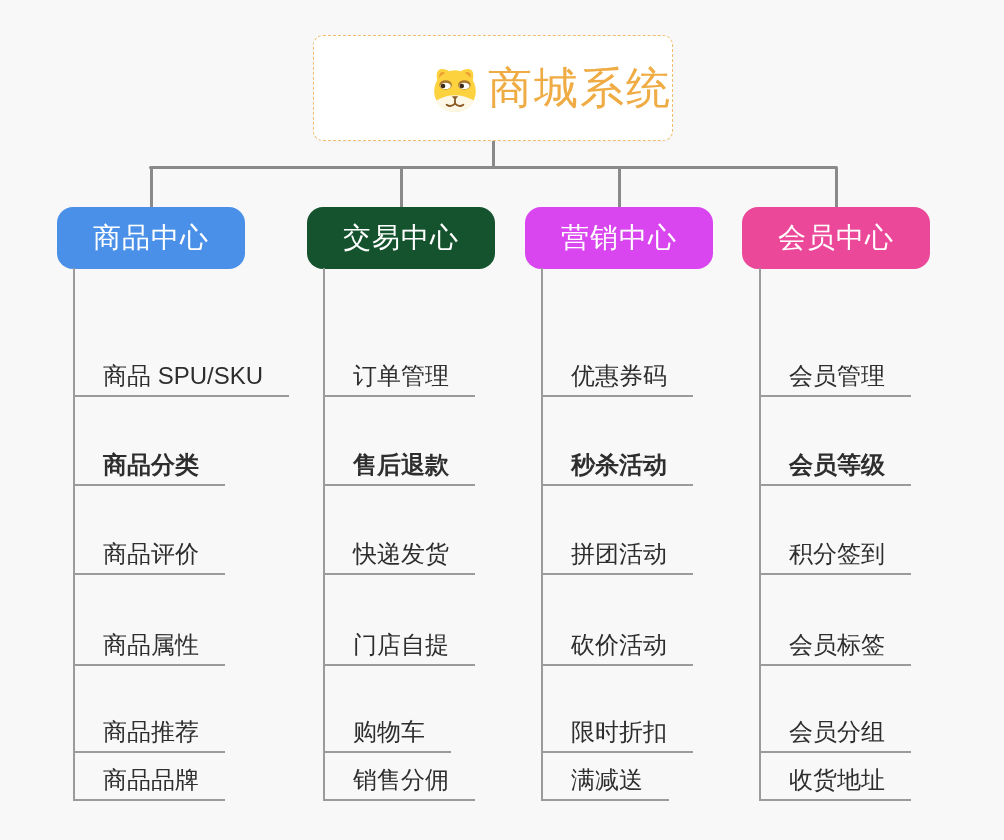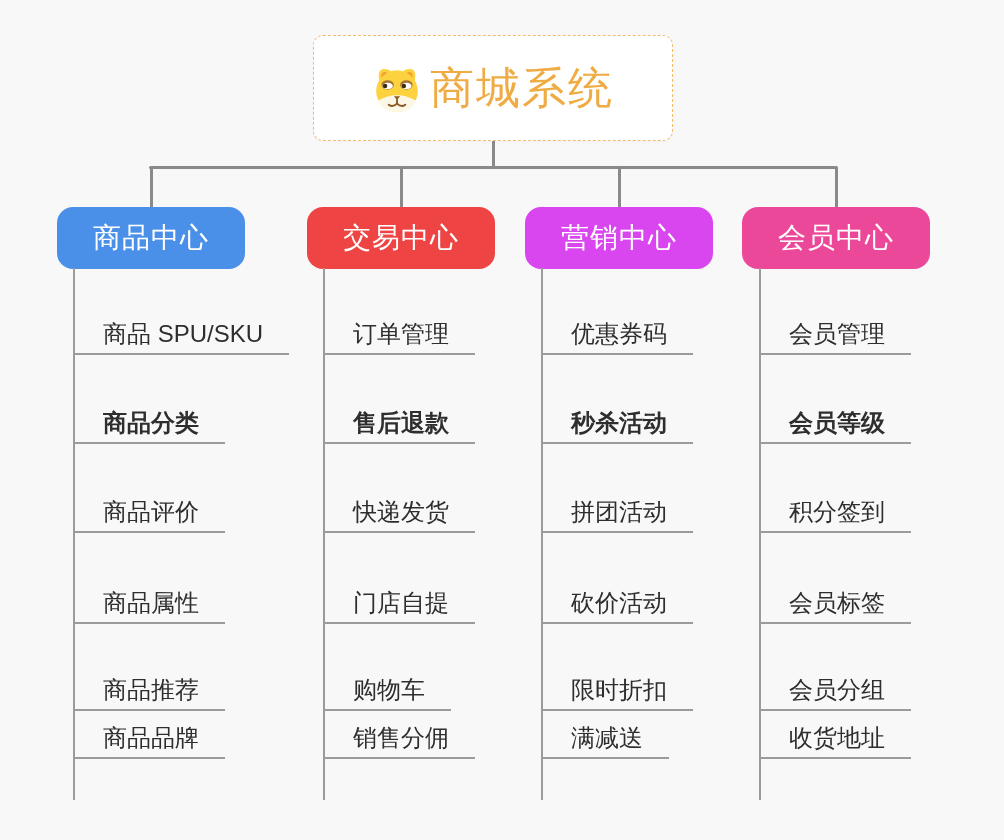--- a/index.html
+++ b/index.html
@@ -11,21 +11,21 @@
   .cline{position:absolute;background:#8a8a8a;border-radius:2px;}
   .root-stem{left:492px;top:140px;width:3px;height:28px;}
   .hbar{left:149px;top:166px;width:688px;height:3px;}
   .drop{top:166px;width:3px;height:45px;}
   .drop.d1{left:150px;} .drop.d2{left:400px;} .drop.d3{left:618px;} .drop.d4{left:835px;}
 
   
   .root-node{
     position:absolute;left:313px;top:35px;width:360px;height:106px;
     background:#ffffff;border:1px dashed #f2bc6b;border-radius:10px;
-    box-sizing:border-box;display:flex;align-items:center;justify-content:center;gap:8px;
+    box-sizing:border-box;display:flex;align-items:center;justify-content:flex-end;gap:8px;
     box-shadow:0 1px 3px rgba(0,0,0,0.03);
   }
   .root-title{font-size:44px;letter-spacing:2px;white-space:nowrap;}
   .root-icon{width:50px;height:50px;flex:0 0 auto;}
 
   
   .branch{position:absolute;left:0;top:0;width:0;height:0;}
   .b1{--bx:57px; --tx:73px;}
   .b2{--bx:307px;--tx:323px;}
   .b3{--bx:525px;--tx:541px;}
@@ -34,21 +34,21 @@
     position:absolute;left:var(--bx);top:207px;width:188px;height:62px;
     border-radius:16px;display:flex;align-items:center;justify-content:center;
     color:#ffffff;font-size:28px;letter-spacing:1px;white-space:nowrap;box-sizing:border-box;
   }
   .branch .trunk{
     position:absolute;left:var(--tx);top:268px;width:2px;height:532px;background:#9b9b9b;
   }
   .branch .item{
     position:absolute;left:var(--tx);transform:translateY(-100%);
     padding:0 26px 6px 30px;border-bottom:2px solid #9b9b9b;
-    font-size:24px;color:#2e2e2e;line-height:26px;white-space:nowrap;
+    font-size:24px;color:#2e2e2e;line-height:26px;white-space:nowrap;margin-top:42px;
   }
   .branch .item:nth-child(3){top:355px;}
   .branch .item:nth-child(4){top:444px;font-weight:bold;}
   .branch .item:nth-child(5){top:533px;}
   .branch .item:nth-child(6){top:624px;}
   .branch .item:nth-child(7){top:711px;}
   .branch .item:nth-child(8){top:759px;}
 </style>
 </head>
 <body>
@@ -87,21 +87,21 @@
     <div class="trunk"></div>
     <div class="item">商品 SPU/SKU</div>
     <div class="item">商品分类</div>
     <div class="item">商品评价</div>
     <div class="item">商品属性</div>
     <div class="item">商品推荐</div>
     <div class="item">商品品牌</div>
   </div>
 
   <div class="branch b2">
-    <div class="box" style="background-color: #ef4444;">交易中心</div>
+    <div class="box" style="background-color: #14532d;">交易中心</div>
     <div class="trunk"></div>
     <div class="item">订单管理</div>
     <div class="item">售后退款</div>
     <div class="item">快递发货</div>
     <div class="item">门店自提</div>
     <div class="item">购物车</div>
     <div class="item">销售分佣</div>
   </div>
 
   <div class="branch b3">

